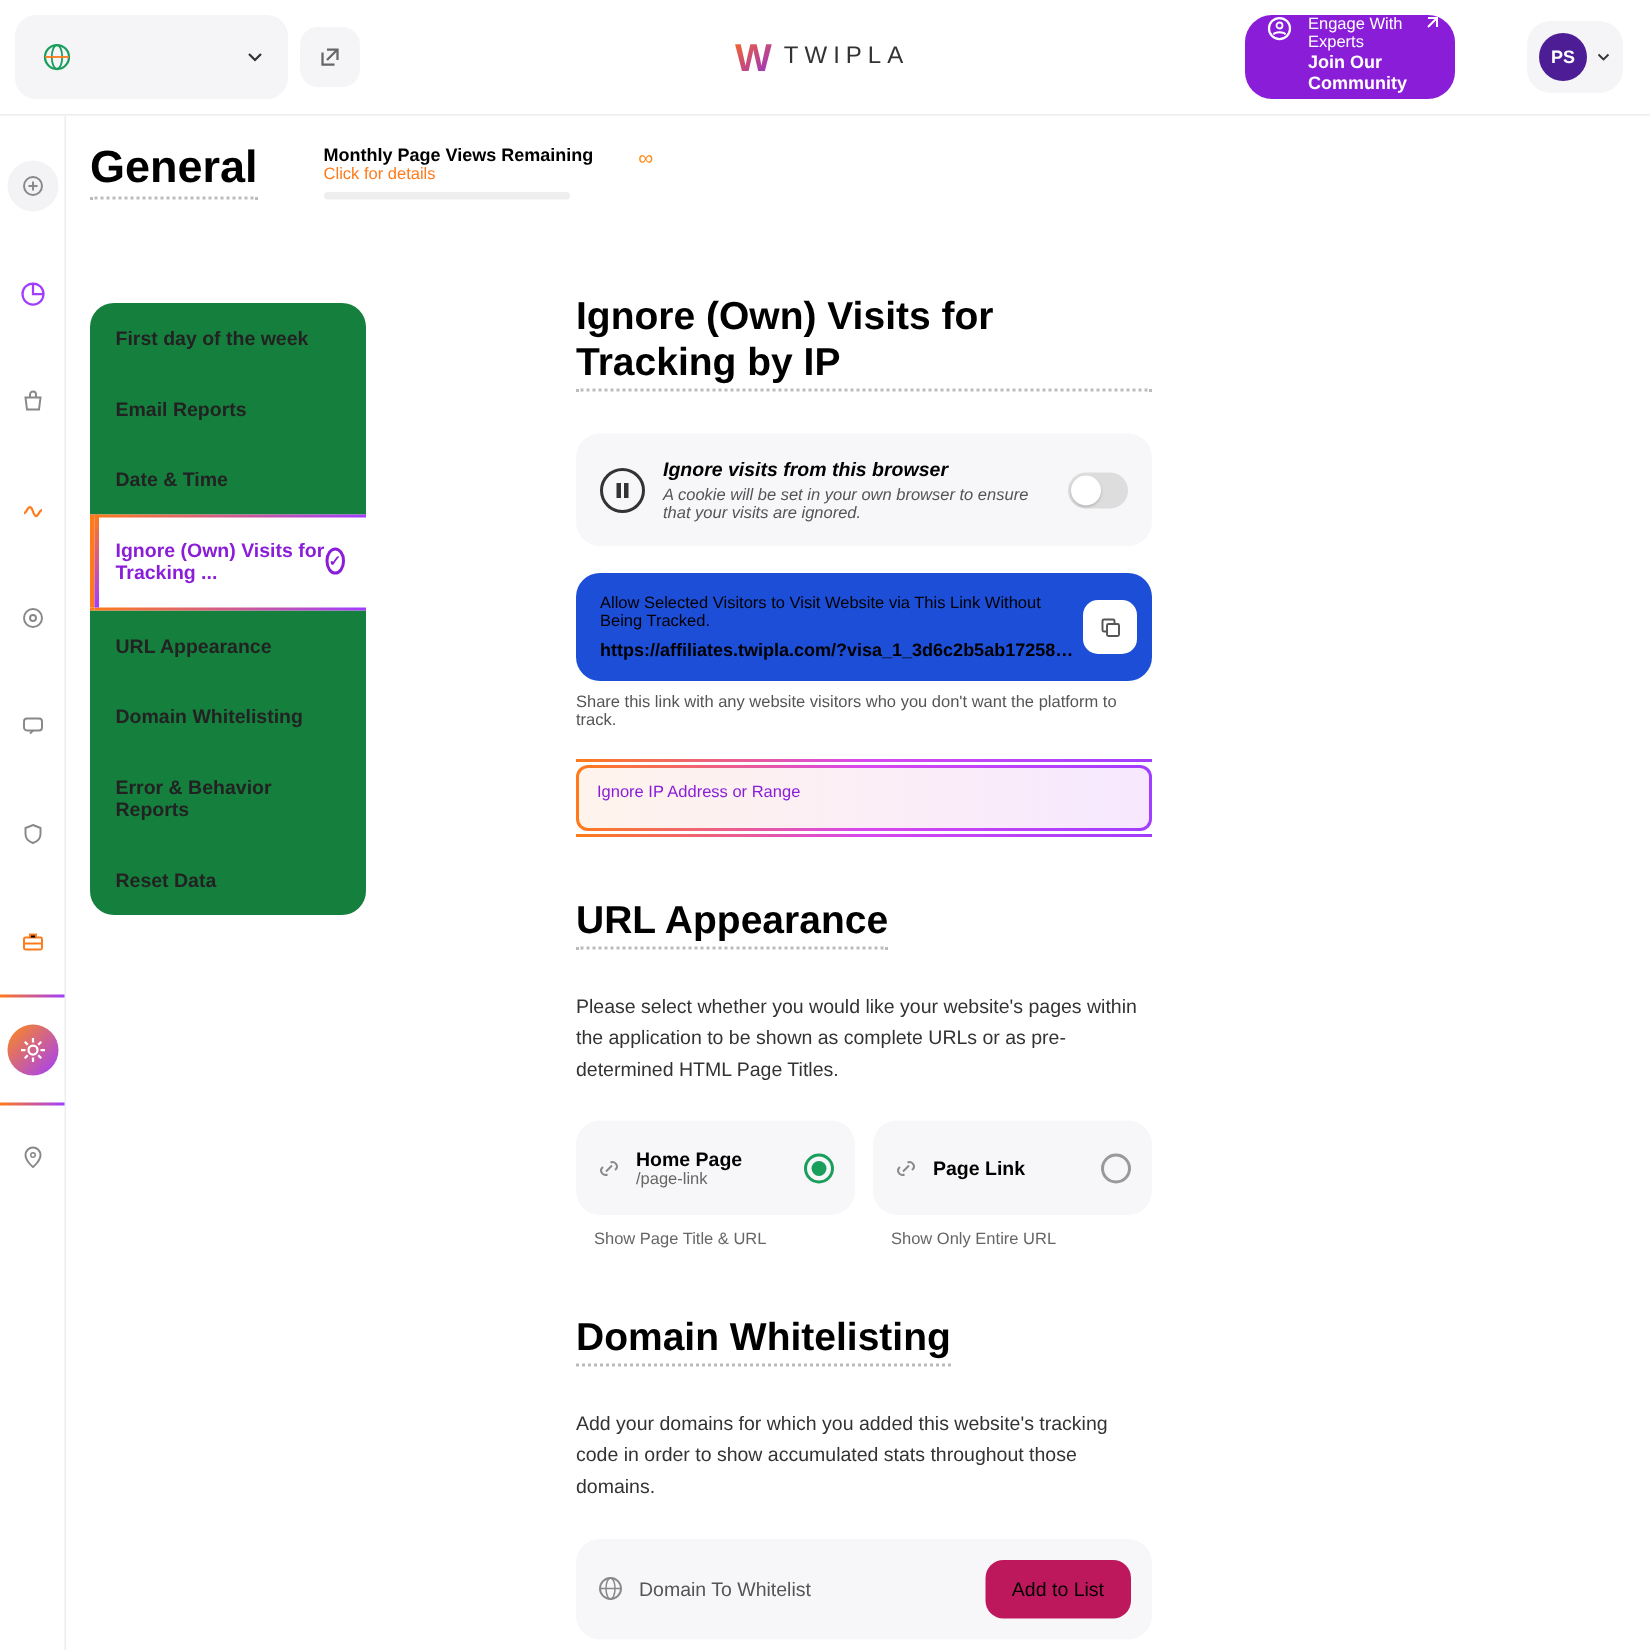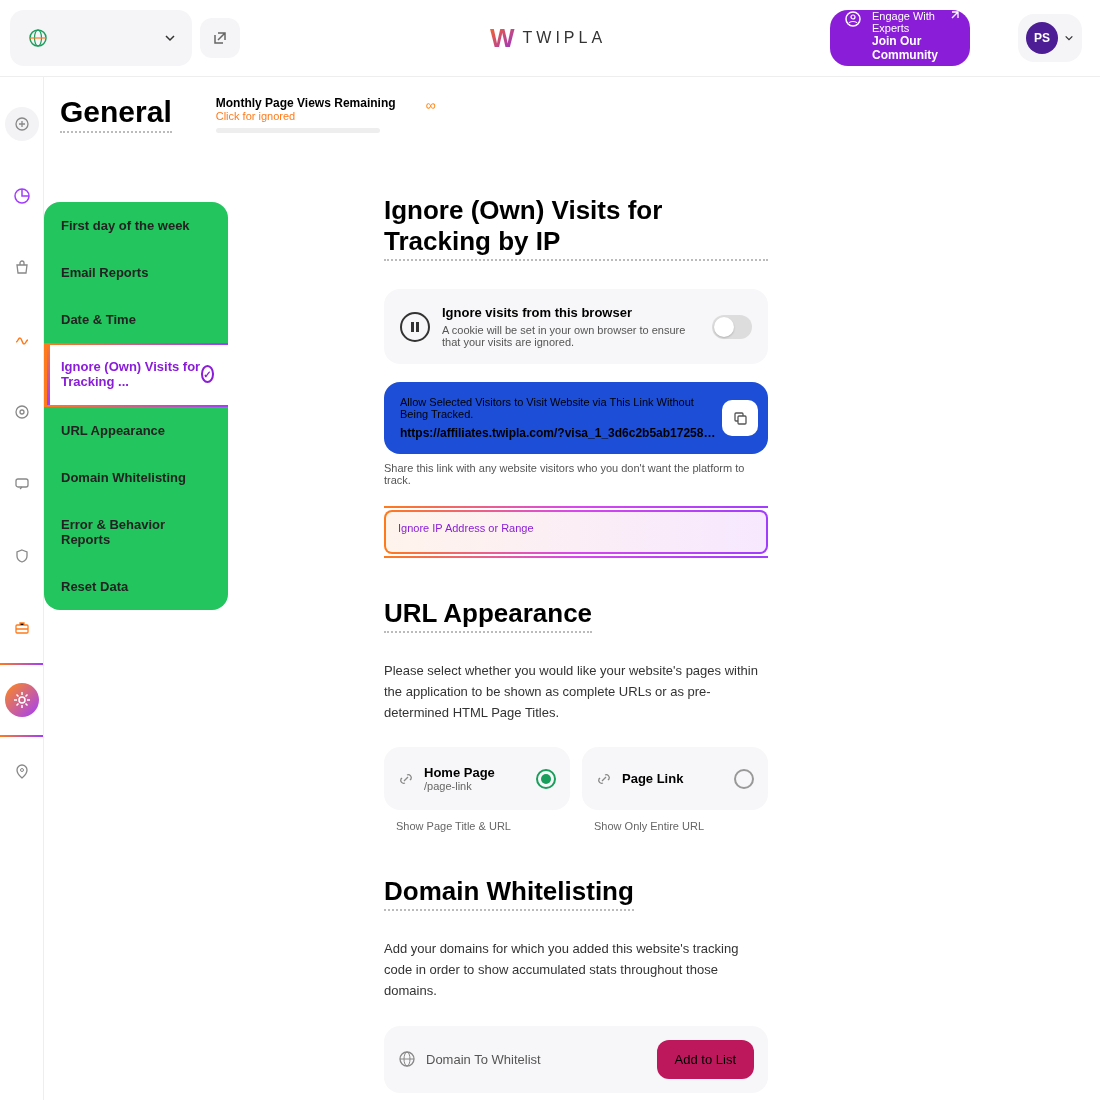--- a/index.html
+++ b/index.html
@@ -34,32 +34,32 @@
 
 .page-head { position: absolute; left: 60px; top: 95px; display: flex; align-items: center; gap: 24px; }
 .page-title { font-size: 30px; font-weight: 600; border-bottom: 2px dotted #bbb; padding-bottom: 2px; }
 .pvr { display: flex; flex-direction: column; margin-left: 20px; }
 .pvr .l1 { font-size: 12px; font-weight: 600; text-align: right; }
 .pvr .l2 { font-size: 11px; color: #ff7a1a; }
 .pvr-bar { width: 164px; height: 5px; background: #eee; border-radius: 3px; margin-top: 6px; }
 .infinity { color: #ff8a1a; font-size: 14px; margin-left: 6px; align-self: flex-start; margin-top: 2px;}
 
 
-.sidenav { position: absolute; left: 44px; top: 202px; width: 184px; background: #22c55e; border-radius: 16px; overflow: hidden; }
+.sidenav { position: absolute; left: 60px; top: 202px; width: 184px; background: #15803d; border-radius: 16px; overflow: hidden; }
 .sidenav-item { padding: 16px 14px; font-size: 13px; font-weight: 600; color: #222; border-left: 3px solid transparent; cursor: pointer; display: flex; align-items: center; justify-content: space-between; }
 .sidenav-item.active { color: #8a1dd8; background: #fff; position: relative; }
 .sidenav-item.active::before { content:""; position:absolute; left:0; top:0; bottom:0; width:3px; background: linear-gradient(180deg,#ff7a1a,#a13dff); }
 .sidenav-item.active::after { content:""; position:absolute; left:0; right:0; top:0; height:2px; background: linear-gradient(90deg,#ff7a1a,#a13dff); }
 .sidenav-item.active { border-bottom: 2px solid; border-image: linear-gradient(90deg,#ff7a1a,#a13dff) 1; }
 .check-circle { width: 18px; height: 18px; border-radius: 50%; border: 2px solid #8a1dd8; display: flex; align-items: center; justify-content: center; color: #8a1dd8; font-size: 10px; }
 
 
 .main { position: absolute; left: 384px; top: 195px; width: 384px; }
 .sec-title { font-size: 26px; font-weight: 700; border-bottom: 2px dotted #bbb; display: inline-block; padding-bottom: 2px; margin-bottom: 28px; }
-.card { background: #f7f7f9; border-radius: 16px; padding: 16px; display: flex; align-items: center; gap: 12px; margin-bottom: 18px; position: relative; }
+.card { background: #f7f7f9; border-radius: 16px; padding: 16px; display: flex; align-items: center; gap: 12px; margin-bottom: 18px; position: relative; font-style: italic; }
 .round-icon { width: 30px; height: 30px; border-radius: 50%; border: 2px solid #333; display: flex; align-items: center; justify-content: center; flex-shrink: 0; font-size: 12px; }
 .card .col { flex: 1; }
 .card .t1 { font-size: 13px; font-weight: 600; margin-bottom: 4px; }
 .card .t2 { font-size: 11px; color: #555; }
 .toggle { width: 40px; height: 24px; background: #ddd; border-radius: 12px; position: relative; flex-shrink: 0; }
 .toggle::after { content: ""; position: absolute; width: 20px; height: 20px; background: #fff; border-radius: 50%; top: 2px; left: 2px; box-shadow: 0 1px 2px rgba(0,0,0,.2); }
 
 .link-card { background: #1d4ed8; border-radius: 16px; padding: 14px 50px 14px 16px; position: relative; margin-bottom: 8px; }
 .link-card .lbl { font-size: 11px; margin-bottom: 6px; }
 .link-card .url { font-size: 12px; font-weight: 600; white-space: nowrap; overflow: hidden; text-overflow: ellipsis; }
@@ -204,21 +204,21 @@
         <path d="M8 14s5-4 5-8a5 5 0 00-10 0c0 4 5 8 5 8z" fill="none" stroke="#888" stroke-width="1.3"></path>
         <circle cx="8" cy="6" r="1.5" fill="none" stroke="#888"></circle>
       </svg>
     </div>
 </div>
 
 <div class="page-head">
   <span class="page-title">General</span>
   <div class="pvr">
     <span class="l1">Monthly Page Views Remaining</span>
-    <span class="l2">Click for ignored</span>
+    <span class="l2">Click for details</span>
     <div class="pvr-bar"></div>
   </div>
   <span class="infinity">∞</span>
 </div>
 
 <div class="sidenav">
   <div class="sidenav-item">
       <span>First day of the week</span>
     </div>
   <div class="sidenav-item">

